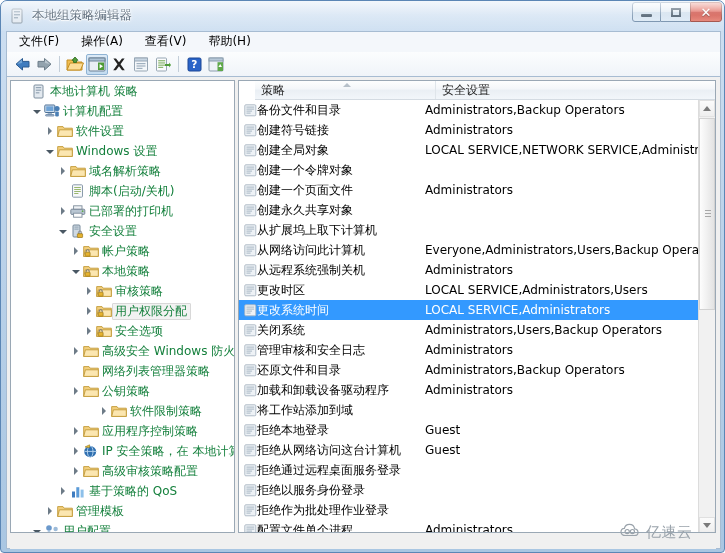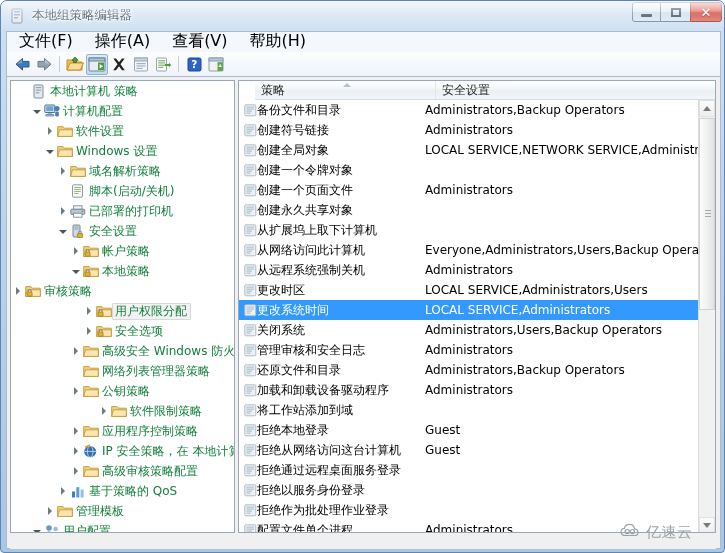--- a/index.html
+++ b/index.html
@@ -71,21 +71,21 @@
   #max-sq { width: 10px; height: 9px; border: 2px solid #23394d; }
 
   
   #menubar {
     position: absolute; left: 5px; top: 30px; width: 715px; height: 21px;
     background: #f4f7fb;
     border: 1px solid #a7bcd2; border-bottom: none;
     display: flex; align-items: center;
   }
   .menu-item {
-    font-size: 16px; color: #000000;
+    font-size: 12px; color: #000000;
     padding: 2px 10px 3px 10px; margin-left: 2px;
     white-space: nowrap; cursor: default;
   }
 
   
   #toolbar {
     position: absolute; left: 5px; top: 51px; width: 715px; height: 24px;
     background: linear-gradient(180deg,#fcfdfe 0%,#f0f4f9 100%);
     border-left: 1px solid #a7bcd2; border-right: 1px solid #a7bcd2;
     display: flex; align-items: center; padding-left: 4px;
@@ -488,21 +488,21 @@
           <span class="ticon">
             <svg width="16" height="13" viewBox="0 0 16 13">
               <path d="M0.7 1.6 L6 1.6 L7.2 3.2 L15.3 3.2 L15.3 11.4 L0.7 11.4 Z" fill="#f3cf7d" stroke="#c29a38" stroke-width="0.9"></path>
               <path d="M0.7 11.4 L2.4 4.8 L15.3 4.8 L15.3 11.4 Z" fill="#fbe6b0" stroke="#c29a38" stroke-width="0.9"></path>
               <path d="M3.2 7.4 L3.2 6.1 A1.5 1.5 0 0 1 6.2 6.1 L6.2 7.4" fill="none" stroke="#7a7a7a" stroke-width="1"></path>
               <rect x="2.3" y="7.2" width="4.8" height="4" rx="0.6" fill="#e6b22e" stroke="#9a7717" stroke-width="0.7"></rect>
             </svg>
           </span>
           <span class="tlabel">本地策略</span>
         </div>
-        <div class="tree-row" style=" text-align: right;">
+        <div class="tree-row" style="padding-left: 71px; text-align: right;">
           <span class="tw">
             <span class="arrow-c"></span>
           </span>
           <span class="ticon">
             <svg width="16" height="13" viewBox="0 0 16 13">
               <path d="M0.7 1.6 L6 1.6 L7.2 3.2 L15.3 3.2 L15.3 11.4 L0.7 11.4 Z" fill="#f3cf7d" stroke="#c29a38" stroke-width="0.9"></path>
               <path d="M0.7 11.4 L2.4 4.8 L15.3 4.8 L15.3 11.4 Z" fill="#fbe6b0" stroke="#c29a38" stroke-width="0.9"></path>
               <path d="M3.2 7.4 L3.2 6.1 A1.5 1.5 0 0 1 6.2 6.1 L6.2 7.4" fill="none" stroke="#7a7a7a" stroke-width="1"></path>
               <rect x="2.3" y="7.2" width="4.8" height="4" rx="0.6" fill="#e6b22e" stroke="#9a7717" stroke-width="0.7"></rect>
             </svg>

